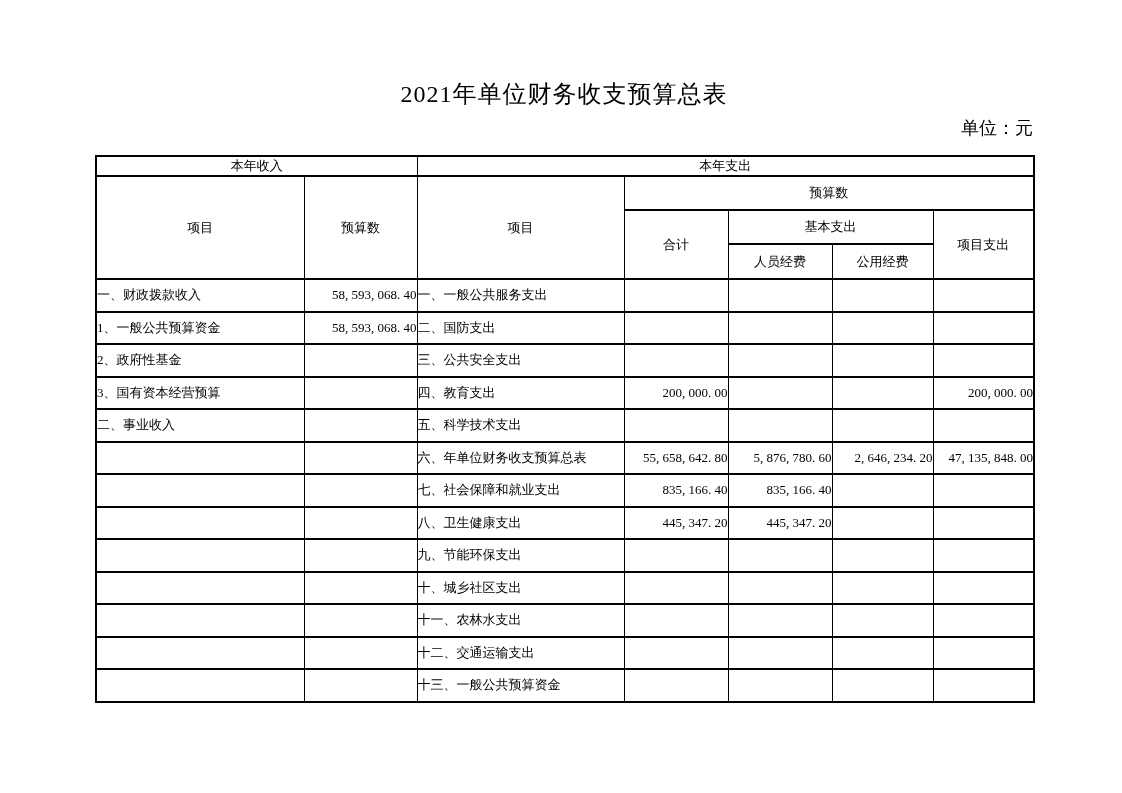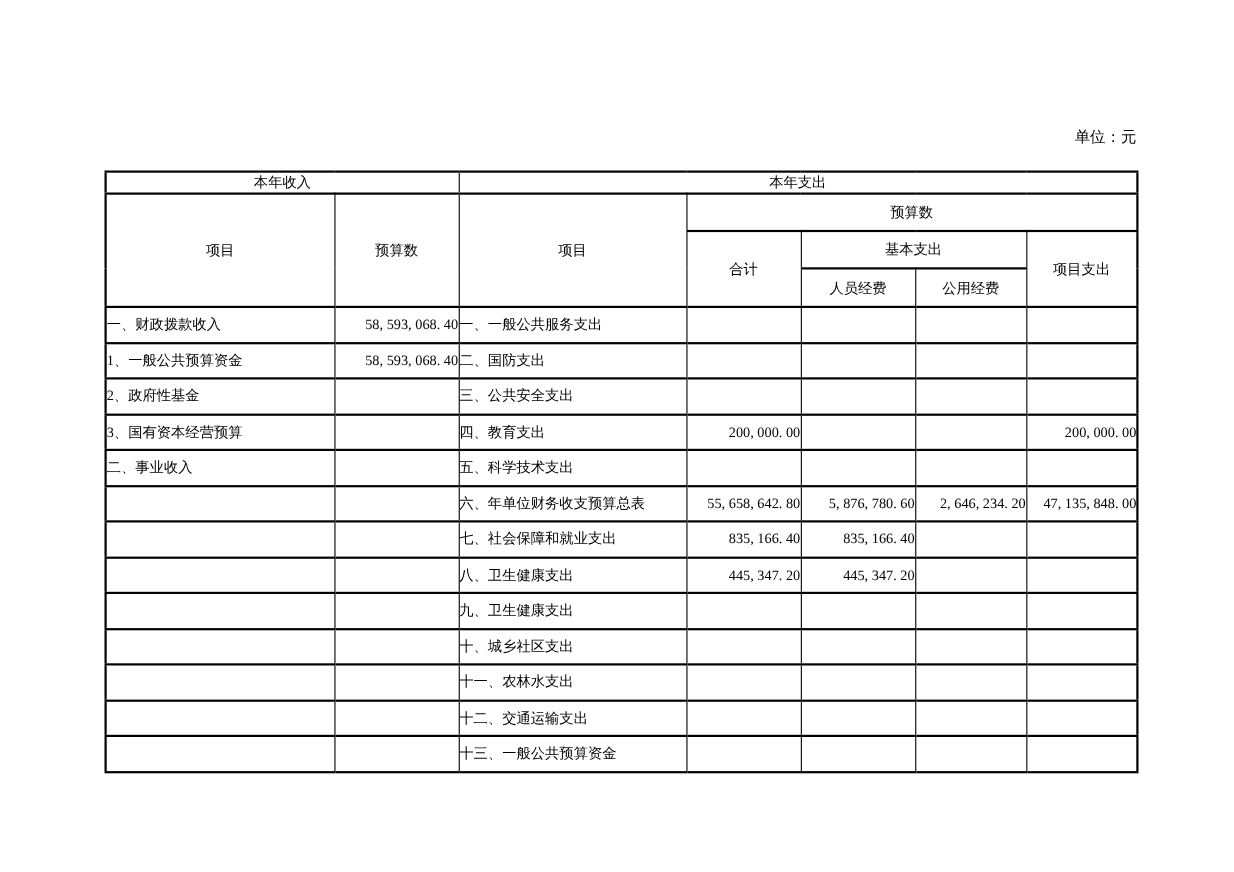--- a/index.html
+++ b/index.html
@@ -25,21 +25,21 @@
     font-size: 24px;
     letter-spacing: 1px;
     white-space: nowrap;
   }
   .unit-label {
     position: absolute;
     top: 116px;
     left: 95px;
     width: 938px;
     text-align: right;
-    font-size: 14px;
+    font-size: 18px;
   }
   table.budget {
     position: absolute;
     top: 155px;
     left: 95px;
     width: 938px;
     border-collapse: collapse;
     table-layout: fixed;
     border: 2px solid #000;
   }
@@ -61,20 +61,21 @@
   tr.hr4 { height: 35px; }
   tr.dr  { height: 32.5px; }
   td.item { text-align: left; padding-left: 4px; }
   td.num  { text-align: right; padding-right: 2px; font-size: 12.5px; }
 </style>
 </head>
 <body>
 
 <div class="page">
 
+  <div class="doc-title">2021年单位财务收支预算总表</div>
   <div class="unit-label">单位：元</div>
 
   <table class="budget">
     <colgroup>
       <col style="width:208px">
       <col style="width:113px">
       <col style="width:207px">
       <col style="width:104px">
       <col style="width:104px">
       <col style="width:101px">
@@ -169,21 +170,21 @@
         <td class="num"></td>
         <td class="item">八、卫生健康支出</td>
         <td class="num">445, 347. 20</td>
         <td class="num">445, 347. 20</td>
         <td class="num"></td>
         <td class="num"></td>
       </tr>
       <tr class="dr">
         <td class="item"></td>
         <td class="num"></td>
-        <td class="item">九、卫生健康支出</td>
+        <td class="item">九、节能环保支出</td>
         <td class="num"></td>
         <td class="num"></td>
         <td class="num"></td>
         <td class="num"></td>
       </tr>
       <tr class="dr">
         <td class="item"></td>
         <td class="num"></td>
         <td class="item">十、城乡社区支出</td>
         <td class="num"></td>

